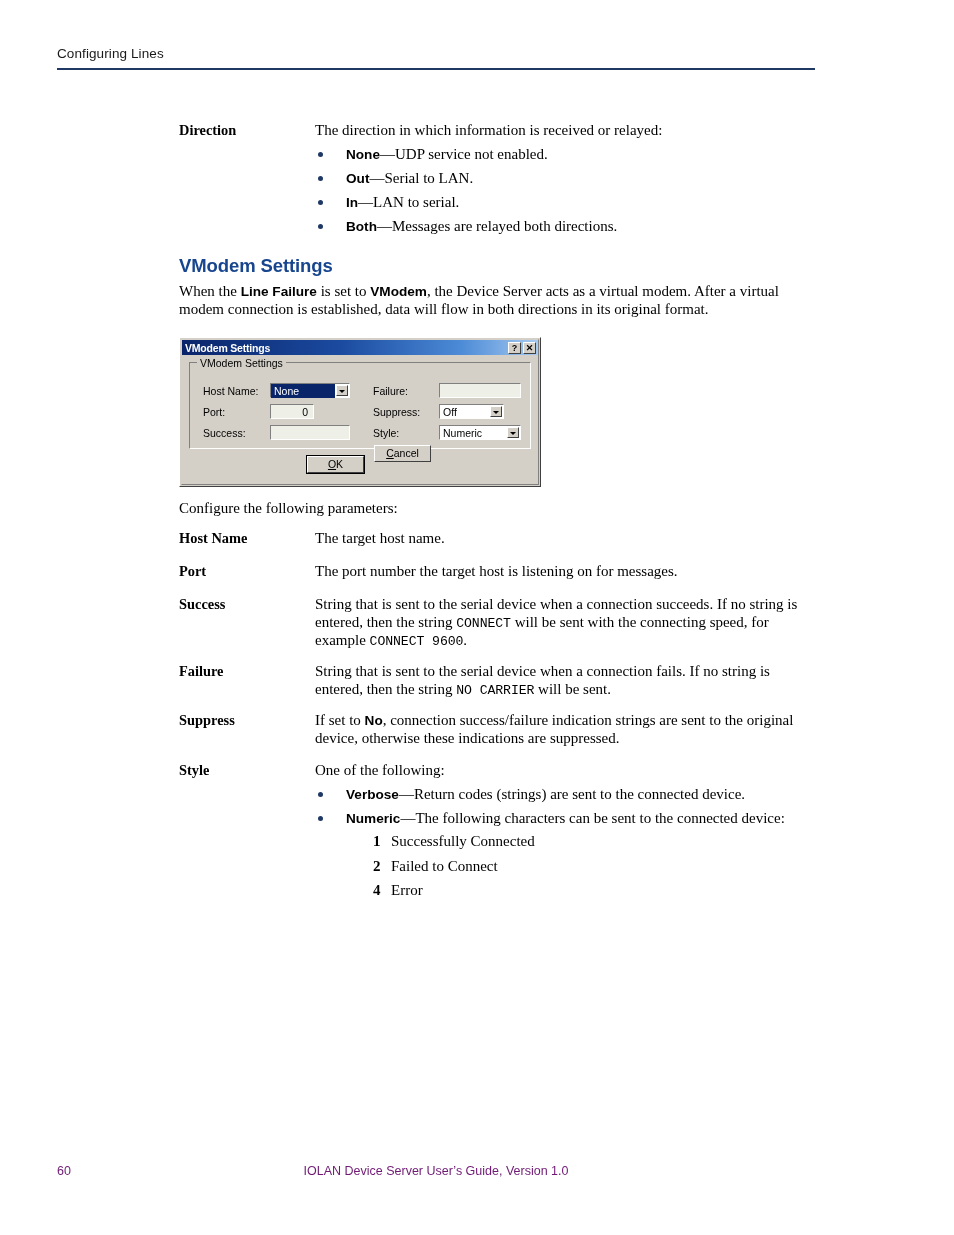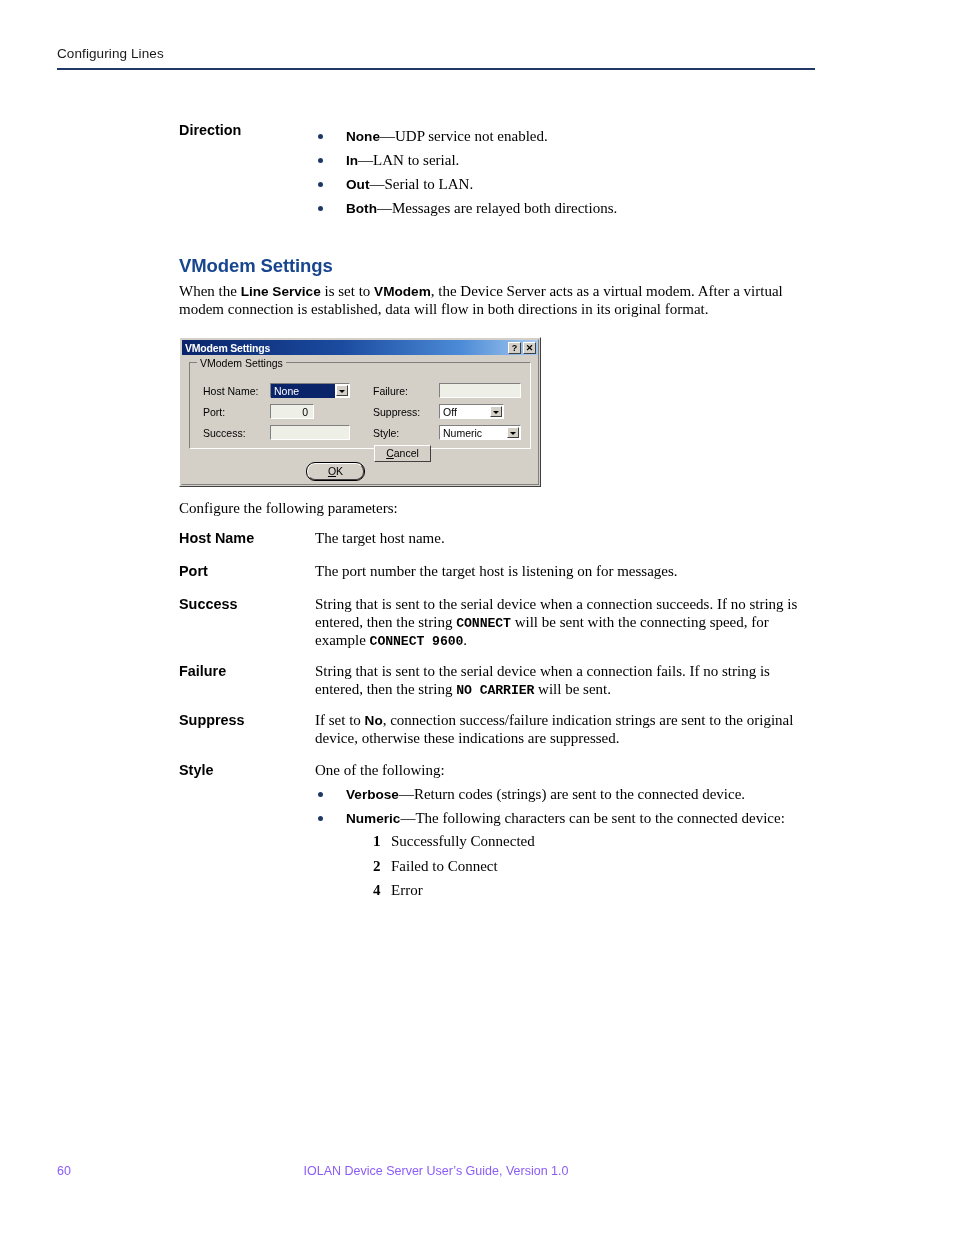--- a/index.html
+++ b/index.html
@@ -40,21 +40,21 @@
   .defrow {
     position: absolute;
     left: 179px;
     width: 640px;
   }
   .defterm {
     position: absolute;
     left: 0;
     top: 0;
     width: 130px;
-    font-family: Liberation Sans, sans-serif;
+    font-family: Liberation Serif, serif;
     font-weight: bold;
     font-size: 14.4px;
   }
   .defbody {
     position: absolute;
     left: 136px;
     top: 0;
     width: 495px;
     font-size: 15px;
     line-height: 17.6px;
@@ -84,21 +84,21 @@
     background: #1f3864;
   }
   b.sansb {
     font-family: "Liberation Sans", sans-serif;
     font-weight: bold;
     font-size: 13.6px;
   }
   code.mono {
     font-family: "Liberation Mono", monospace;
     font-size: 13.2px;
-    font-weight: bold;
+    font-weight: normal;
     letter-spacing: -0.1px;
   }
 
   
   ul.numlist {
     list-style: none;
     margin: 6px 0 0 0;
     padding: 0;
   }
   ul.numlist > li {
@@ -308,61 +308,62 @@
   .dlgbtn u { text-underline-offset: 1px; }
 
   
   .footer {
     position: absolute;
     left: 57px;
     top: 1164px;
     width: 758px;
     font-family: "Liberation Sans", sans-serif;
     font-size: 12.5px;
-    color: #8b5cf6;
+    color: #701a75;
   }
   .footer .pg { position: absolute; left: 0; top: 0; }
   .footer .ctr { text-align: center; width: 100%; }
 </style>
 </head>
 <body>
 
 <div class="page-header">
   <div class="hdr-text">Configuring Lines</div>
   <div class="hdr-rule"></div>
 </div>
 
 <div class="defrow" style="top:122px;">
   <div class="defterm">Direction</div>
   <div class="defbody">
+    <p>The direction in which information is received or relayed:</p>
     <ul class="doclist">
       <li>
         <span class="bull"></span>
         <b class="sansb">None</b><span>—UDP service not enabled.</span>
       </li>
       <li>
         <span class="bull"></span>
+        <b class="sansb">Out</b><span>—Serial to LAN.</span>
+      </li>
+      <li>
+        <span class="bull"></span>
         <b class="sansb">In</b><span>—LAN to serial.</span>
       </li>
       <li>
         <span class="bull"></span>
-        <b class="sansb">Out</b><span>—Serial to LAN.</span>
-      </li>
-      <li>
-        <span class="bull"></span>
         <b class="sansb">Both</b><span>—Messages are relayed both directions.</span>
       </li>
     </ul>
   </div>
 </div>
 
 <div class="sec-heading">VModem Settings</div>
 
 <div class="sec-para">
-  <span>When the </span><b class="sansb">Line Service</b><span> is set to </span><b class="sansb">VModem</b><span>, the Device Server acts as a virtual modem. After a virtual modem connection is established, data will flow in both directions in its original format.</span>
+  <span>When the </span><b class="sansb">Line Failure</b><span> is set to </span><b class="sansb">VModem</b><span>, the Device Server acts as a virtual modem. After a virtual modem connection is established, data will flow in both directions in its original format.</span>
 </div>
 
 <div class="dlg-shot">
   <div class="dlg-inner"></div>
 
   <div class="dlg-titlebar">
     <span class="dlg-title">VModem Settings</span>
     <span class="dlg-titlebtns">
       <span class="titlebtn">?</span>
       <span class="titlebtn">✕</span>
@@ -405,21 +406,21 @@
   </span>
 
   <span class="fld" style="left:193px; top:89px;">Style:</span>
   <span class="ctl combo" style="left:259px; top:87px; width:82px;">
     <span class="val">Numeric</span>
     <span class="arrowbtn">
         <i></i>
       </span>
   </span>
 
-  <span class="dlgbtn default" style="left:127px; top:125px;border-radius:8px;"><u>O</u><span>K</span></span>
+  <span class="dlgbtn default" style="left:127px; top:118px;"><u>O</u><span>K</span></span>
   <span class="dlgbtn" style="left:194px; top:107px;"><u>C</u><span>ancel</span></span>
 </div>
 
 <div class="plain-para" style="top:500px;">Configure the following parameters:</div>
 
 <div class="defrow" style="top:530px;">
   <div class="defterm">Host Name</div>
   <div class="defbody">
     <p>The target host name.</p>
   </div>

